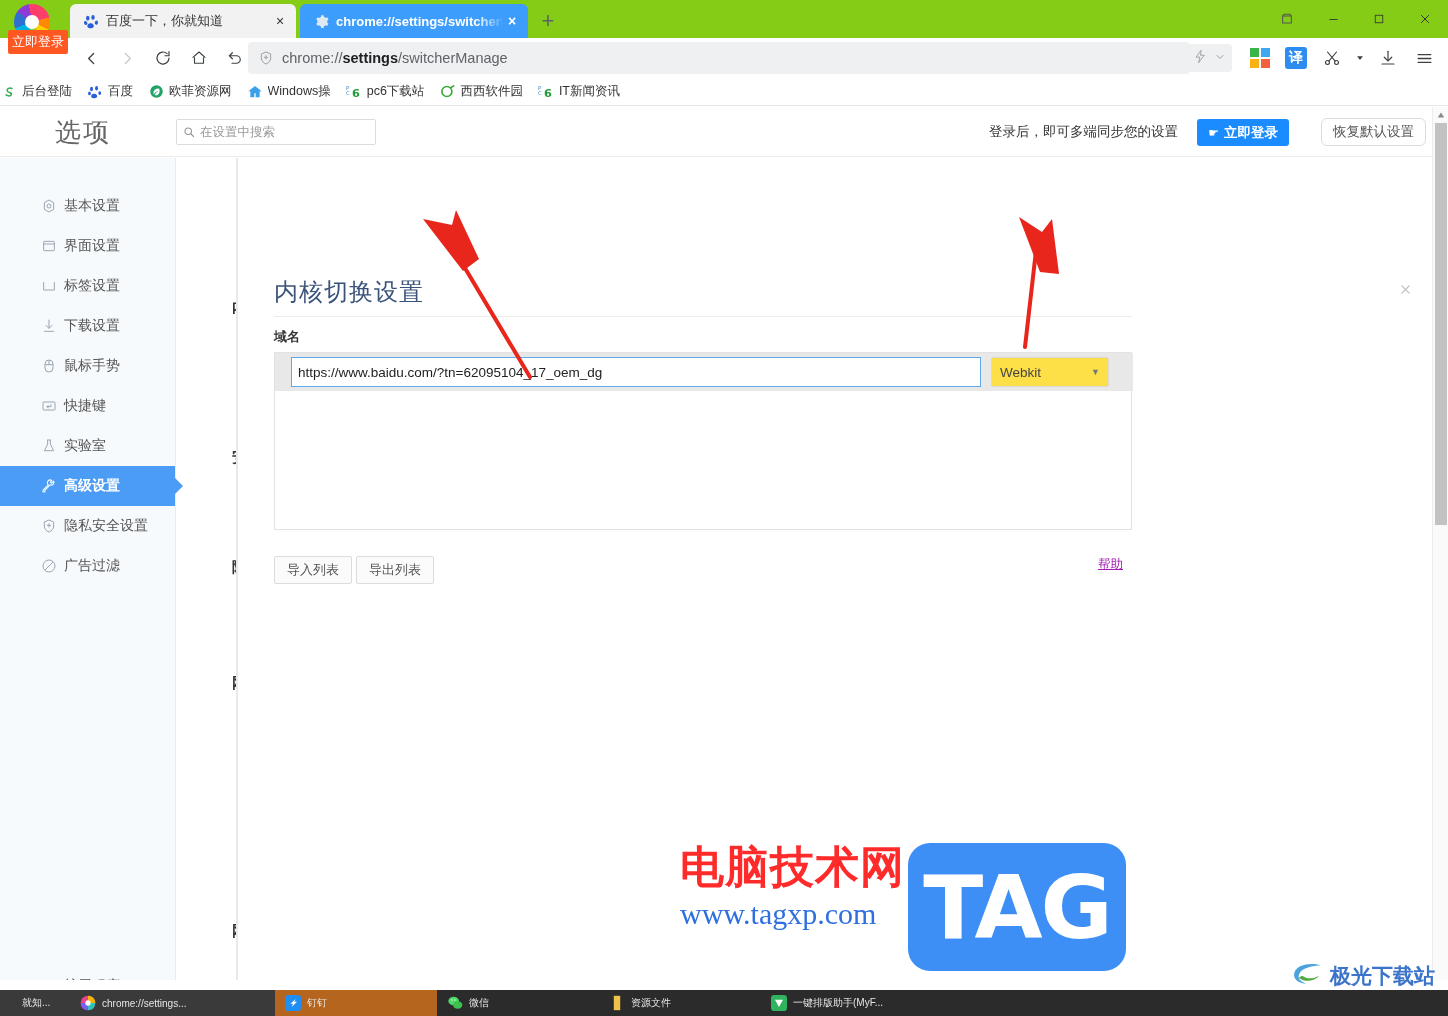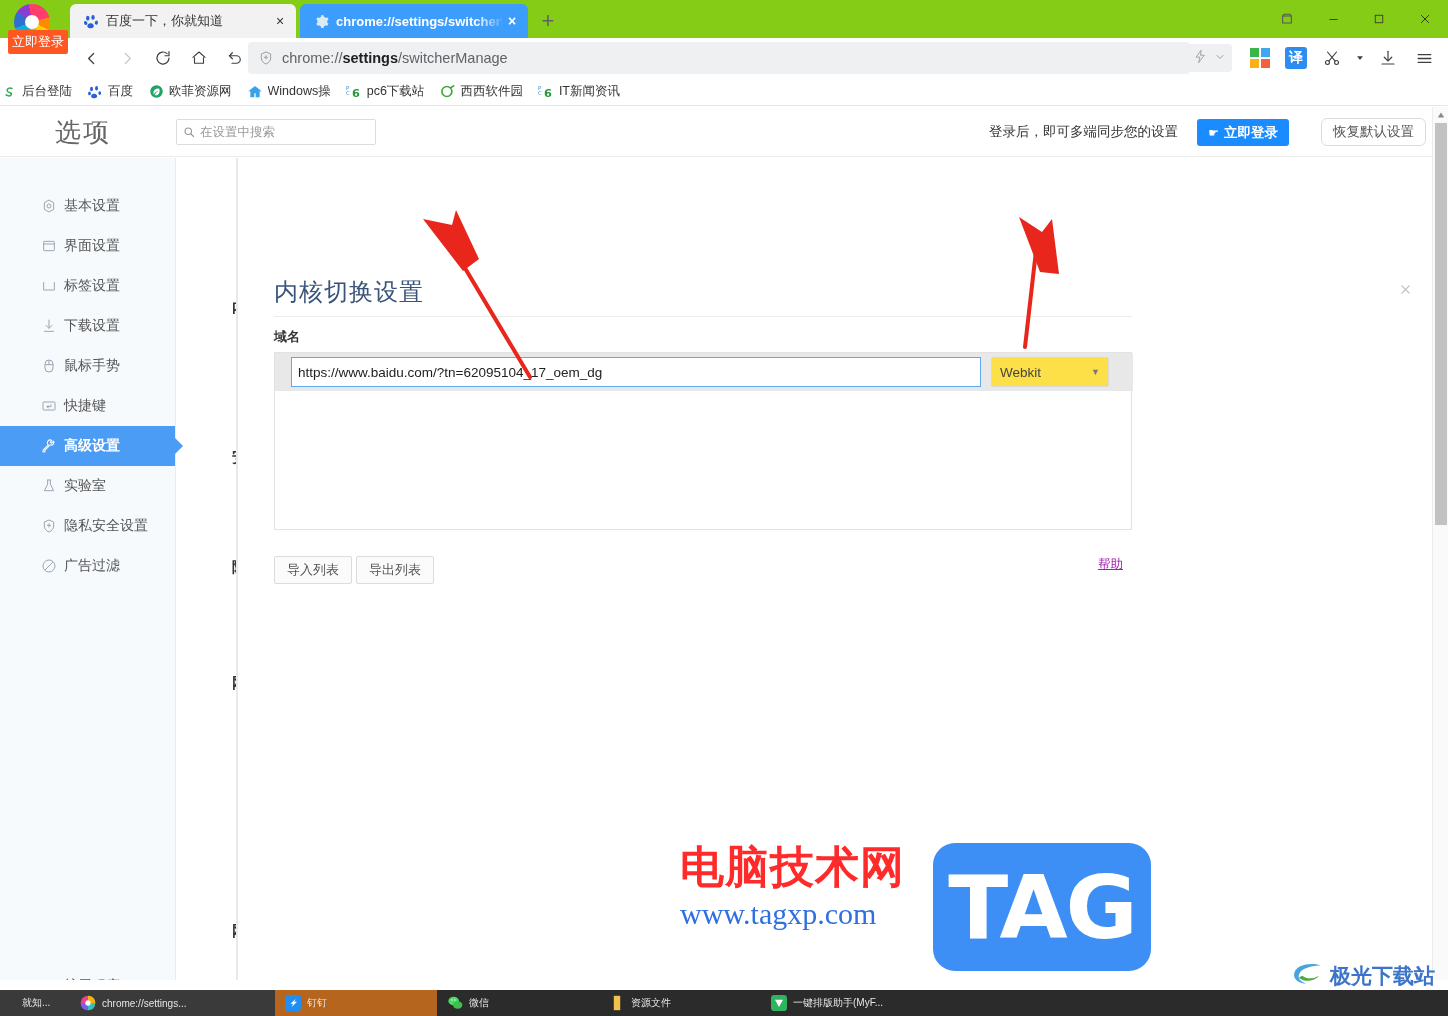--- a/index.html
+++ b/index.html
@@ -216,21 +216,21 @@
   
   .wm { position: absolute; left: 680px; top: 843px; display: flex;
         align-items: flex-start; }
   .wm-text { display: flex; flex-direction: column; }
   .wm-cn { font-size: 44px; font-weight: 700; color: #ff2a2a;
            font-family: "DejaVu Sans", sans-serif; letter-spacing: 1px; line-height: 1.1; }
   .wm-url { font-size: 30px; color: #2f6fe0; font-family: "Liberation Serif", serif;
             margin-top: 6px; letter-spacing: 0px; }
   .wm-tag { width: 218px; height: 128px; background: #3d8ff5; border-radius: 22px;
             color: #fff; font-size: 88px; font-weight: 700; display: flex;
-            align-items: center; justify-content: center; margin-left: 28px;
+            align-items: center; justify-content: center; margin-left: 3px;
             letter-spacing: -2px; font-family: "DejaVu Sans", sans-serif; }
 
   .wm2 { position: absolute; left: 1292px; top: 962px; display: flex;
          flex-direction: column; align-items: flex-start; }
   .wm2-row { display: flex; align-items: center; }
   .wm2-cn { font-size: 21px; font-weight: 700; color: #3c74c9; margin-left: 4px;
             font-family: "DejaVu Sans", sans-serif; }
   .wm2-url { font-size: 14px; font-weight: 700; color: #1f9c3a; margin-left: 34px;
              margin-top: -2px; font-family: "DejaVu Sans", sans-serif; }
 
@@ -580,35 +580,35 @@
       <div class="side-item">
         <span class="si-ico">
           <svg width="16" height="16" viewBox="0 0 24 24" fill="none" stroke="currentColor" stroke-width="1.5">
               <rect x="3" y="6" width="18" height="12" rx="1"></rect>
               <path d="M15 10v3H9" stroke-linecap="round"></path>
               <path d="M11 11l-2 2 2 2" stroke-linecap="round"></path>
             </svg>
         </span>
         <span class="si-label">快捷键</span>
       </div>
+      <div class="side-item">
+        <span class="si-ico">
+          <svg width="16" height="16" viewBox="0 0 24 24" fill="none" stroke="currentColor" stroke-width="1.5" stroke-linejoin="round">
+              <path d="M9 3h6M10 3v6L5 19h14l-5-10V3"></path>
+            </svg>
+        </span>
+        <span class="si-label">实验室</span>
+      </div>
       <div class="side-item active">
         <span class="si-ico">
           <svg width="16" height="16" viewBox="0 0 24 24" fill="none" stroke="currentColor" stroke-width="1.6" stroke-linecap="round">
               <path d="M19 5a4 4 0 01-5.3 5.3L6 18.3 5.7 21 3 20.7l.3-2.7 7.7-7.7A4 4 0 0116.3 4L14 6.3l1.7 1.7L18 5.7z"></path>
             </svg>
         </span>
         <span class="si-label">高级设置</span>
-      </div>
-      <div class="side-item">
-        <span class="si-ico">
-          <svg width="16" height="16" viewBox="0 0 24 24" fill="none" stroke="currentColor" stroke-width="1.5" stroke-linejoin="round">
-              <path d="M9 3h6M10 3v6L5 19h14l-5-10V3"></path>
-            </svg>
-        </span>
-        <span class="si-label">实验室</span>
       </div>
       <div class="side-item">
         <span class="si-ico">
           <svg width="16" height="16" viewBox="0 0 24 24" fill="none" stroke="currentColor" stroke-width="1.5">
               <path d="M12 3l7 3v6c0 4.2-3 7.6-7 9-4-1.4-7-4.8-7-9V6l7-3z"></path>
               <path d="M12 8.5v5M9.5 11h5" stroke-linecap="round"></path>
             </svg>
         </span>
         <span class="si-label">隐私安全设置</span>
       </div>

